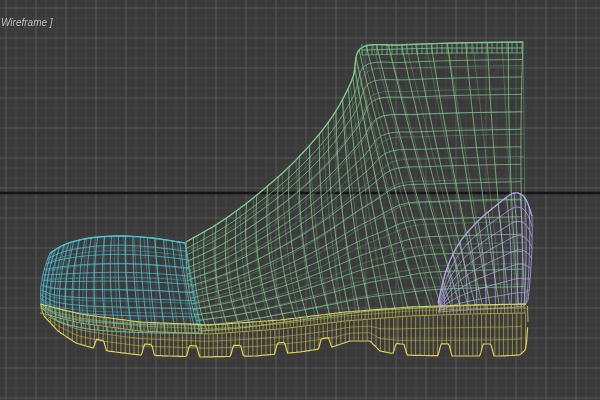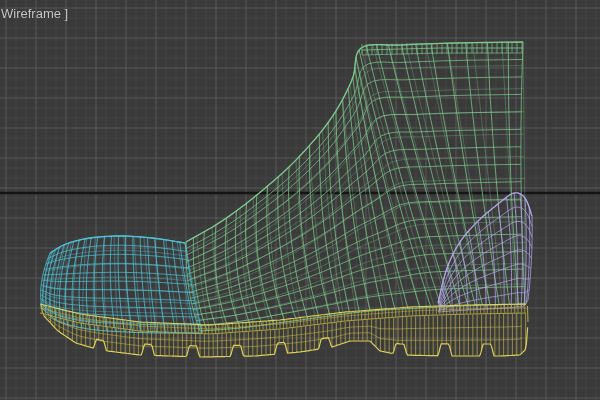--- a/index.html
+++ b/index.html
@@ -5,26 +5,27 @@
   html,body{margin:0;padding:0;background:#222;}
   .viewport{
     position:relative;
     width:600px;height:400px;
     overflow:hidden;
     background:#3a3a3a;
     font-family:"Liberation Sans",sans-serif;
   }
   .viewport svg{position:absolute;left:0;top:0;display:block;}
   .vp-label{
-    position:absolute;left:1px;top:8px;
-    font-size:13px;line-height:11px;
+    position:absolute;left:1px;top:17px;
+    font-size:10px;line-height:11px;
     color:#c9c9c9;
     letter-spacing:0px;
     user-select:none;
     text-shadow:0 0 1px rgba(0,0,0,.6);
+    font-style:italic;
   }
 </style>
 </head>
 <body>
 
 <div class="viewport">
   <svg id="scene" width="600" height="400" viewBox="0 0 600 400">
       <g>
         <path d="M16.0 0.0L16.0 400.0" fill="none" stroke="#444444" stroke-width="1" stroke-opacity="1"></path>
         <path d="M26.0 0.0L26.0 400.0" fill="none" stroke="#444444" stroke-width="1" stroke-opacity="1"></path>

